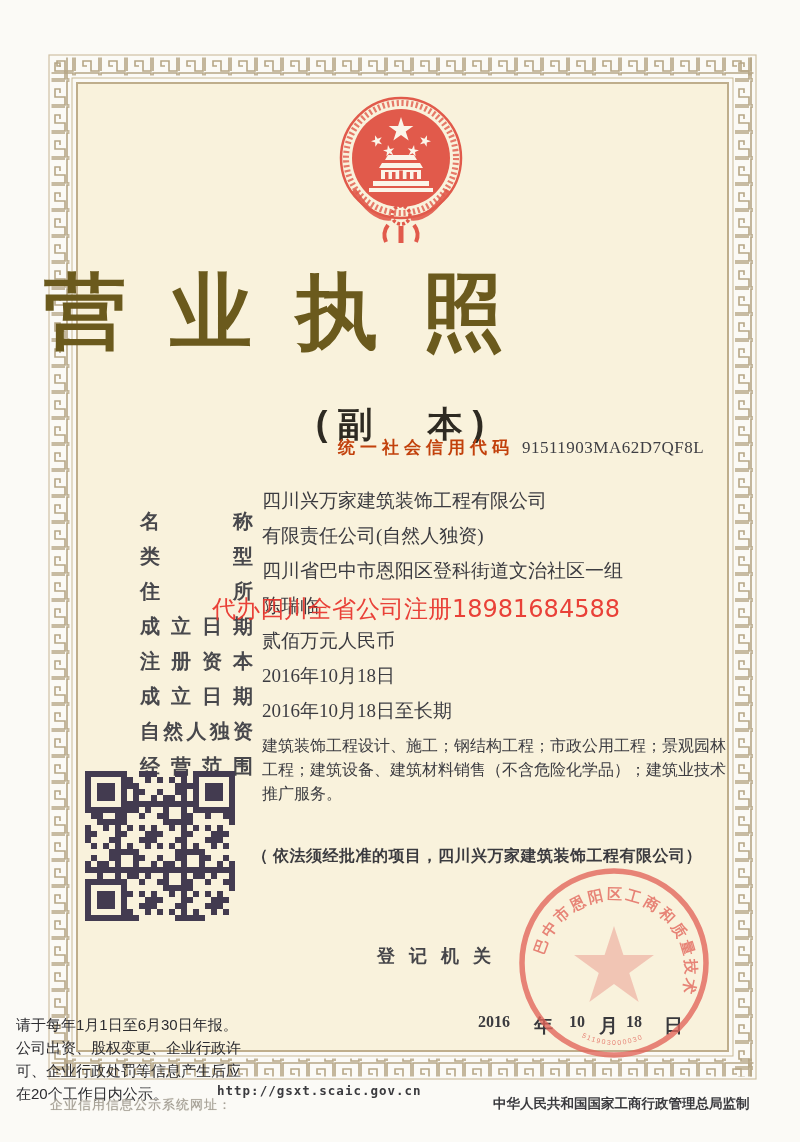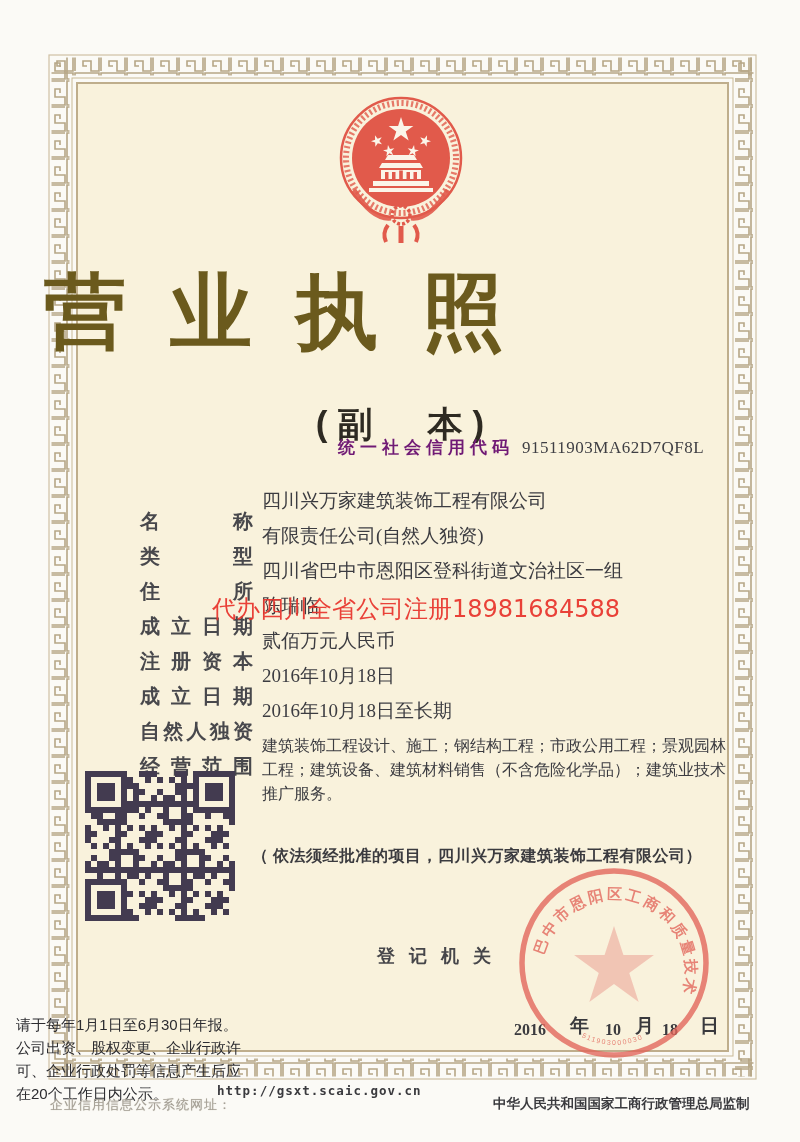--- a/index.html
+++ b/index.html
@@ -7,40 +7,40 @@
         font-family:"Liberation Sans",sans-serif;}
   svg{display:block;}
   .frame{position:absolute;left:48px;top:54px;z-index:1;}
   .emblem{position:absolute;left:336px;top:94px;z-index:3;}
   .title{position:absolute;left:0;top:258px;width:100%;z-index:3;text-align:left;
          font-size:82px;font-weight:700;color:#6b5a1d;letter-spacing:44px;text-indent:44px;
          font-family:"Liberation Sans",sans-serif;}
   .subtitle{position:absolute;left:0;top:368px;width:100%;z-index:3;text-align:center;
          font-size:35px;font-weight:700;color:#2e2a22;letter-spacing:10px;text-indent:10px;margin-top:33px;}
   .credit-line{position:absolute;left:338px;top:436px;z-index:3;display:flex;align-items:baseline;}
-  .cc-label{font-size:17px;font-weight:700;color:#701a75;letter-spacing:5px;}
+  .cc-label{font-size:17px;font-weight:700;color:#c2410c;letter-spacing:5px;}
   .cc-value{font-size:17px;color:#3f3f44;font-family:"Liberation Serif",serif;margin-left:8px;letter-spacing:.5px;}
   .fields{position:absolute;left:140px;top:489px;width:600px;z-index:3;}
   .frow{display:flex;align-items:flex-start;height:35px;}
   .flabel{display:inline-block;flex:0 0 113px;width:113px;text-align:justify;text-align-last:justify;
           font-size:20px;font-weight:700;color:#48484c;line-height:24px;margin-top:20px;}
   .fvalue{margin-left:9px;font-size:19px;color:#3c3c41;line-height:24px;
           font-family:"Liberation Serif",serif;}
   .frow.wide{height:auto;}
   .frow.wide .fvalue{font-size:16px;line-height:24px;width:500px;}
   .watermark{position:absolute;left:212px;top:593px;z-index:5;font-size:24px;color:#e8342c;
           opacity:.93;white-space:nowrap;font-family:"DejaVu Sans",sans-serif;}
   .qr{position:absolute;left:85px;top:771px;width:150px;height:150px;z-index:3;}
   .qr i{position:absolute;width:6px;height:6px;background:#433b50;}
   .note{position:absolute;left:252px;top:846px;width:480px;z-index:3;font-size:16px;font-weight:700;
           color:#3b3b3f;font-family:"Liberation Serif",serif;letter-spacing:.5px;}
   .registry{position:absolute;left:377px;top:944px;z-index:3;font-size:18px;font-weight:700;
           color:#46464a;letter-spacing:14px;white-space:nowrap;}
   .seal{position:absolute;left:515px;top:864px;z-index:6;}
-  .date-row{position:absolute;left:514px;top:1013px;z-index:4;display:flex;align-items:flex-end;white-space:nowrap;}
+  .date-row{position:absolute;left:478px;top:1013px;z-index:4;display:flex;align-items:flex-start;white-space:nowrap;}
   .date-num{font-size:16px;color:#3b3b3f;font-family:"Liberation Serif",serif;font-weight:700;}
   .date-unit{font-size:19px;font-weight:700;color:#39393d;}
   .du-y{margin-left:24px;} .dn-m{margin-left:16px;} .du-m{margin-left:14px;}
   .dn-d{margin-left:8px;} .du-d{margin-left:22px;}
   .footer-left{position:absolute;left:16px;top:1013px;z-index:7;font-size:15px;font-weight:400;
           color:#2c2c30;line-height:23px;white-space:nowrap;}
   .publicity-label{position:absolute;left:50px;top:1096px;z-index:7;font-size:13px;color:#a5a096;
           letter-spacing:1px;text-shadow:0 0 1px #c9c5ba;white-space:nowrap;}
   .publicity-url{position:absolute;left:217px;top:1083px;z-index:7;font-size:12.5px;font-weight:700;
           color:#3a3a3e;font-family:"DejaVu Sans Mono",monospace;letter-spacing:1px;white-space:nowrap;}

